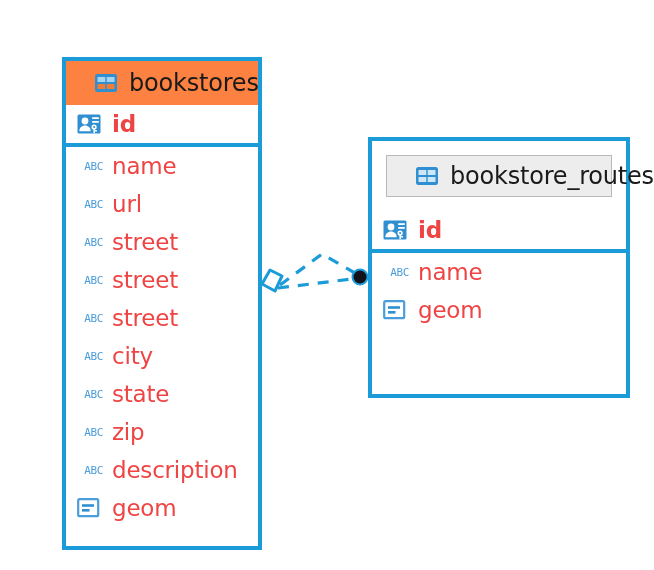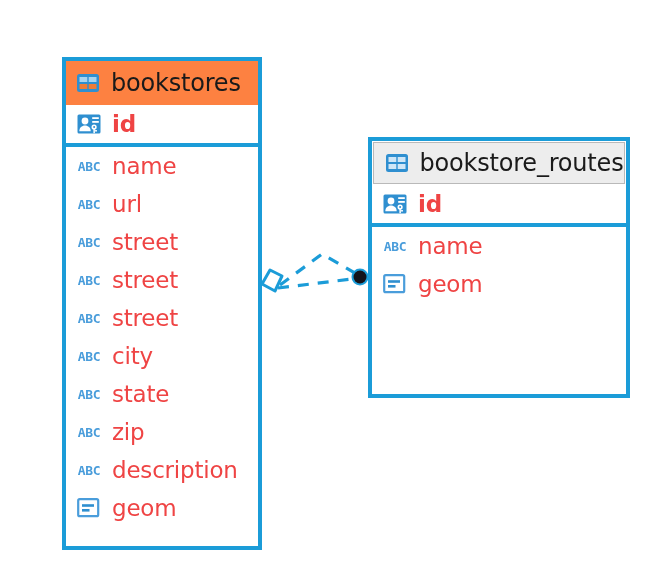--- a/index.html
+++ b/index.html
@@ -27,32 +27,31 @@
     box-sizing: border-box;
     background: #ffffff;
     border: 4px solid #1b9cd8;
   }
 
   .entity-header {
     display: flex;
     align-items: center;
     box-sizing: border-box;
     height: 44px;
-    padding-left: 8px;
+    padding-left: 26px;
     gap: 9px;
   }
   .entity-header.orange {
     background: #fd8141;
   }
   .entity-header.grey {
     background: #ededed;
     border: 1px solid #b9b9b9;
-    margin: 1px;
+    margin: 14px;
     height: 42px;
-    justify-content: center;
   }
   .entity-title {
     font-size: 24px;
     color: #1a1a1a;
     letter-spacing: -0.2px;
     white-space: nowrap;
   }
 
   .pk-divider {
     height: 4px;
@@ -85,26 +84,26 @@
     display: block;
     width: 28px;
     height: 26px;
   }
   .icon svg { display: block; }
 
   .icon-abc {
     flex: 0 0 auto;
     width: 28px;
     font-family: "DejaVu Sans Mono", monospace;
-    font-size: 13px;
-    font-weight: bold;
+    font-size: 11px;
+    font-weight: normal;
     letter-spacing: -0.4px;
     color: #4a9ddb;
     line-height: 1;
-    text-align: center;
+    text-align: right;
   }
 
   
   .connector {
     position: absolute;
     left: 250px;
     top: 230px;
     width: 135px;
     height: 90px;
     pointer-events: none;

